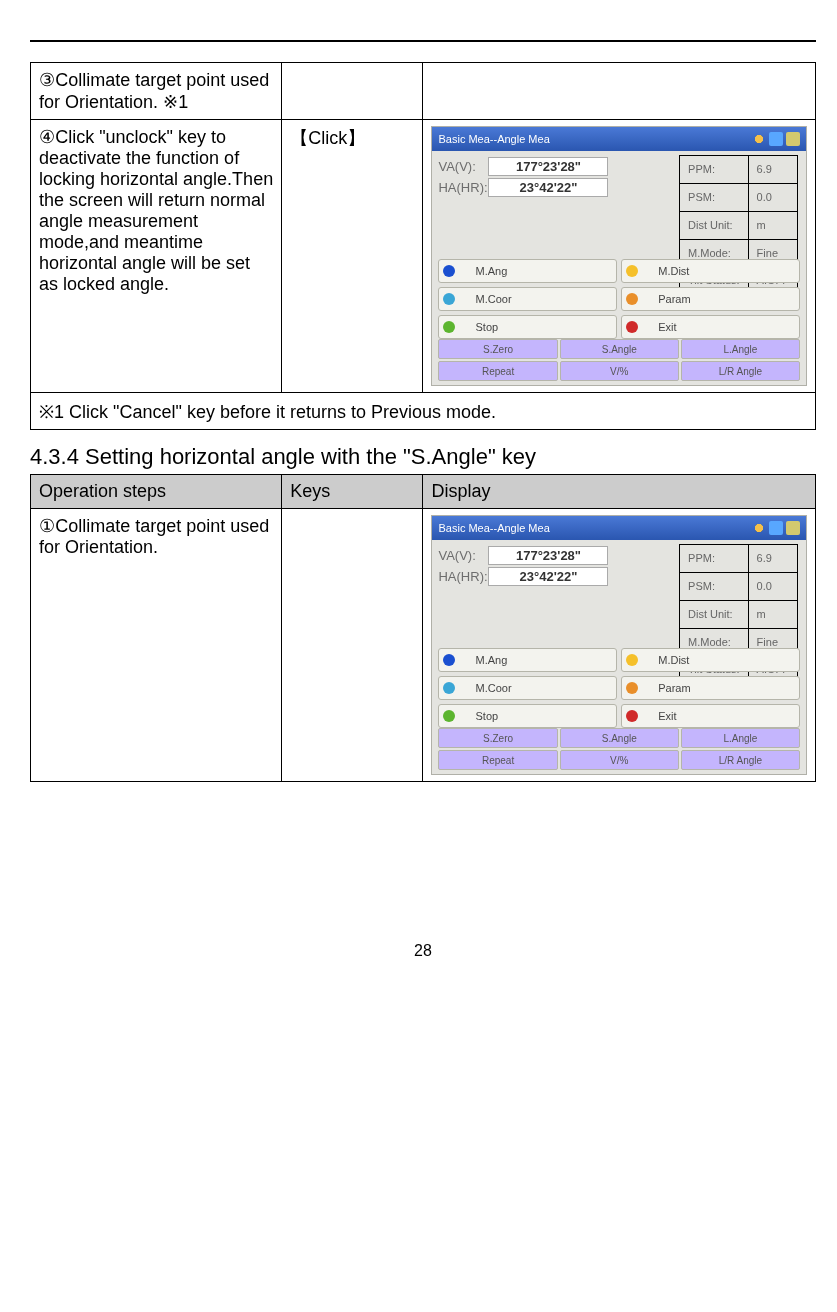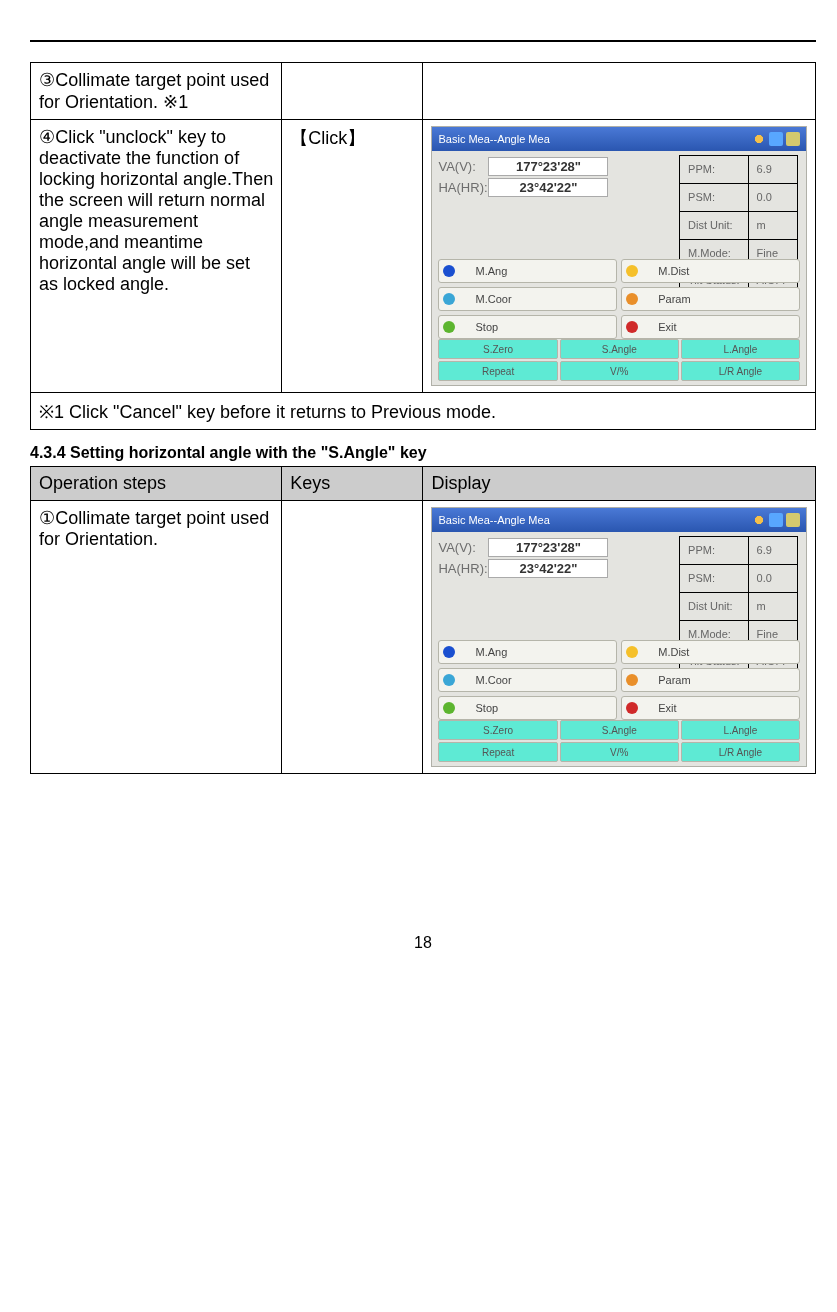--- a/index.html
+++ b/index.html
@@ -6,21 +6,21 @@
   .page{width:837px;margin:12px auto;padding:20px 21px 40px 30px;box-sizing:border-box}
   .rule{border-top:2px solid #000;margin:8px 0 20px 0}
   table.ops{width:100%;border-collapse:collapse;table-layout:fixed}
   table.ops td,table.ops th{border:1px solid #000;vertical-align:top;padding:6px 8px;text-align:left;font-weight:normal}
   table.ops .col-step{width:32%}
   table.ops .col-key{width:18%}
   table.ops .col-disp{width:50%}
   .justify{text-align:justify;text-justify:inter-word}
   .hdr-row td{background:#ccc}
   .note-row td{padding:6px 8px}
-  h2.sub{font-size:16px;margin:14px 0 4px 0;font-weight:bold}
+  h2.sub{font-size:22px;margin:14px 0 4px 0;font-weight:normal}
   .intro{margin:4px 0 18px 0}
   .pnum{text-align:center;margin-top:160px;font-size:16px}
 
   
   .dev{width:100%;height:260px;background:#e4e4e0;border:1px solid #b0b0a8;box-sizing:border-box;position:relative;font-size:13px;color:#555}
   .dev .titlebar{height:24px;background:linear-gradient(#4a79d6,#2a56b0);color:#fff;font-size:11px;display:flex;align-items:center;padding:0 6px;justify-content:space-between}
   .dev .ticons{display:flex;gap:3px;align-items:center}
   .dev .ticons span{width:14px;height:14px;display:inline-block}
   .ic-gear{background:radial-gradient(circle,#f5c04a 40%,#c8962e 42%,transparent 44%)}
   .ic-blue{background:#58a7ff;border-radius:2px}
@@ -35,21 +35,21 @@
   .btns{position:absolute;left:0;right:0;bottom:46px;display:grid;grid-template-columns:1fr 1fr;gap:4px;padding:0 6px}
   .btn{border:1px solid #b5b5aa;background:#f3f3ee;border-radius:3px;height:22px;display:flex;align-items:center;gap:20px;padding:0 4px;font-size:11px;color:#444}
   .dot{width:12px;height:12px;border-radius:50%;display:inline-block}
   .d-blue{background:#1a4fd0}
   .d-yel{background:#f5c02a}
   .d-cyan{background:#3aa6d6}
   .d-ora{background:#e98f2a}
   .d-grn{background:#5cb52f}
   .d-red{background:#d02a2a}
   .grid3{position:absolute;left:0;right:0;bottom:4px;display:grid;grid-template-columns:1fr 1fr 1fr;gap:2px;padding:0 6px}
-  .k{border:1px solid #b5b5aa;background:#5eead4;border-radius:2px;height:18px;font-size:10px;color:#555;display:flex;align-items:center;justify-content:center}
+  .k{border:1px solid #b5b5aa;background:#c4b5fd;border-radius:2px;height:18px;font-size:10px;color:#555;display:flex;align-items:center;justify-content:center}
   .cell-pad{padding:8px}
 </style>
 </head>
 <body>
 
 <div class="page">
   <div class="rule"></div>
 
   <table class="ops">
     <colgroup>
@@ -253,14 +253,14 @@
             <div class="k">Repeat</div>
             <div class="k">V/%</div>
             <div class="k">L/R Angle</div>
           </div>
         </div>
       </td>
     </tr>
   </tbody>
     </table>
 
-  <div class="pnum">18</div>
+  <div class="pnum">28</div>
 </div>
 
 </body></html>

